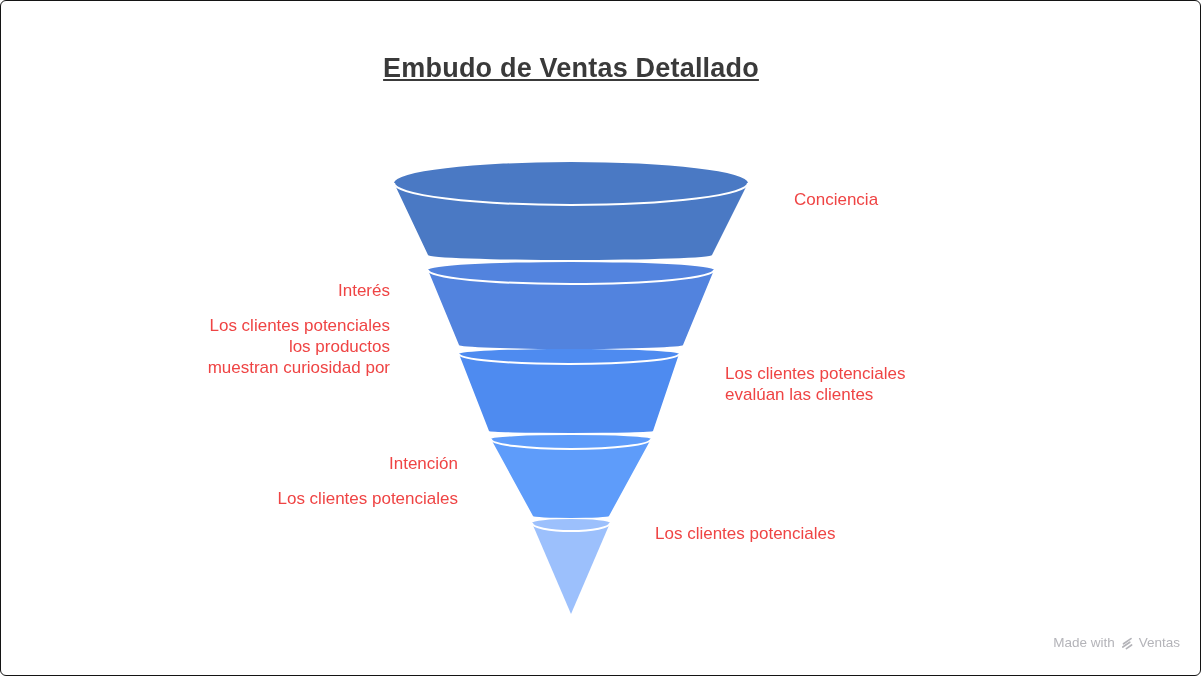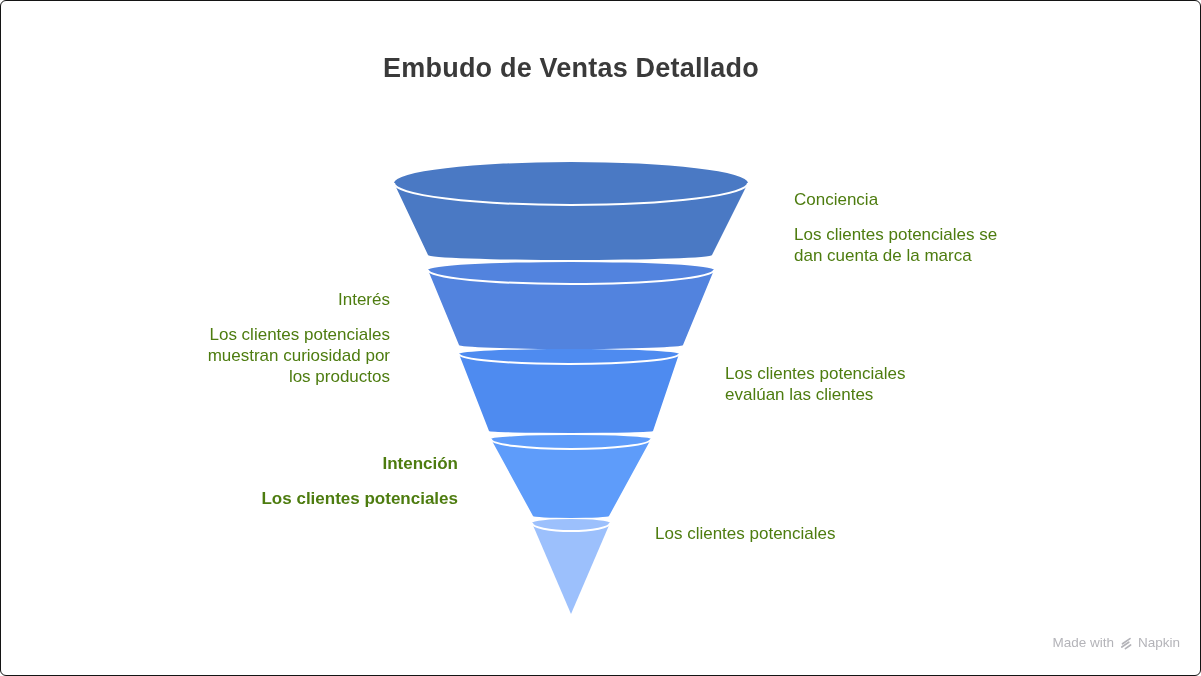--- a/index.html
+++ b/index.html
@@ -10,26 +10,27 @@
     border:1px solid #141414;
     border-radius:6px;
     overflow:hidden;
     font-family:"Liberation Sans", sans-serif;
   }
   .title {
     position:absolute; left:0; top:52px; width:1140px;
     margin:0; text-align:center;
     font-size:27px; font-weight:bold; color:#3a3a3a;
     letter-spacing:0.2px;
+    text-decoration:underline;
   }
   .funnel-svg { position:absolute; left:0; top:0; }
   .rim { fill:none; stroke:#ffffff; stroke-width:2; }
   .label-block {
     position:absolute;
-    color:#4d7c0f;
+    color:#ef4444;
     font-size:17px; line-height:21px;
   }
   .stage-title { margin:0 0 14px 0; }
   .align-right { text-align:right; }
   .watermark {
     position:absolute; top:634px; right:20px;
     display:flex; align-items:center; gap:5px;
     color:#b4b4b9; font-size:13.5px;
   }
   .napkin-logo { display:inline-block; }
@@ -56,43 +57,39 @@
       <path d="M 490 438 A 80 4 0 0 1 650 438 L 608 515 A 38 2 0 0 1 532 515 Z" fill="#5e9cfa"></path>
       <path class="rim" d="M 490 438 A 80 10 0 0 0 650 438"></path>
 
       <path d="M 531 522 A 39 4 0 0 1 609 522 L 570 613 Z" fill="#9cc0fc"></path>
       <path class="rim" d="M 531 522 A 39 8 0 0 0 609 522"></path>
     </g>
   </svg>
 
   <div class="label-block" style="left:793px; top:188px; width:240px;">
     <div class="stage-title">Conciencia</div>
-    <div class="stage-desc">
-      <div class="desc-line">Los clientes potenciales se</div>
-      <div class="desc-line">dan cuenta de la marca</div>
-    </div>
   </div>
 
-  <div class="label-block align-right" style="right:810px; top:288px; width:240px;">
+  <div class="label-block align-right" style="right:810px; top:279px; width:240px;">
     <div class="stage-title">Interés</div>
     <div class="stage-desc">
       <div class="desc-line">Los clientes potenciales</div>
+      <div class="desc-line">los productos</div>
       <div class="desc-line">muestran curiosidad por</div>
-      <div class="desc-line">los productos</div>
     </div>
   </div>
 
   <div class="label-block" style="left:724px; top:362px; width:240px;">
     <div class="stage-desc">
       <div class="desc-line">Los clientes potenciales</div>
       <div class="desc-line">evalúan las clientes</div>
     </div>
   </div>
 
-  <div class="label-block align-right" style="right:742px; top:452px; width:240px;font-weight:bold;">
+  <div class="label-block align-right" style="right:742px; top:452px; width:240px;">
     <div class="stage-title">Intención</div>
     <div class="stage-desc">
       <div class="desc-line">Los clientes potenciales</div>
     </div>
   </div>
 
   <div class="label-block" style="left:654px; top:522px; width:240px;">
     <div class="stage-desc">
       <div class="desc-line">Los clientes potenciales</div>
     </div>
@@ -100,16 +97,16 @@
 
   <div class="watermark">
     <span>Made with</span>
     <svg class="napkin-logo" width="14" height="14" viewBox="0 0 14 14">
       <g stroke="#b4b4b9" stroke-width="1.7" stroke-linecap="round" fill="none">
         <path d="M3.5 7.8 L11 2.6"></path>
         <path d="M2.8 11 L9.8 6.2"></path>
         <path d="M6.4 12.6 L11.6 9"></path>
       </g>
     </svg>
-    <span>Napkin</span>
+    <span>Ventas</span>
   </div>
 
 </div>
 
 </body></html>

